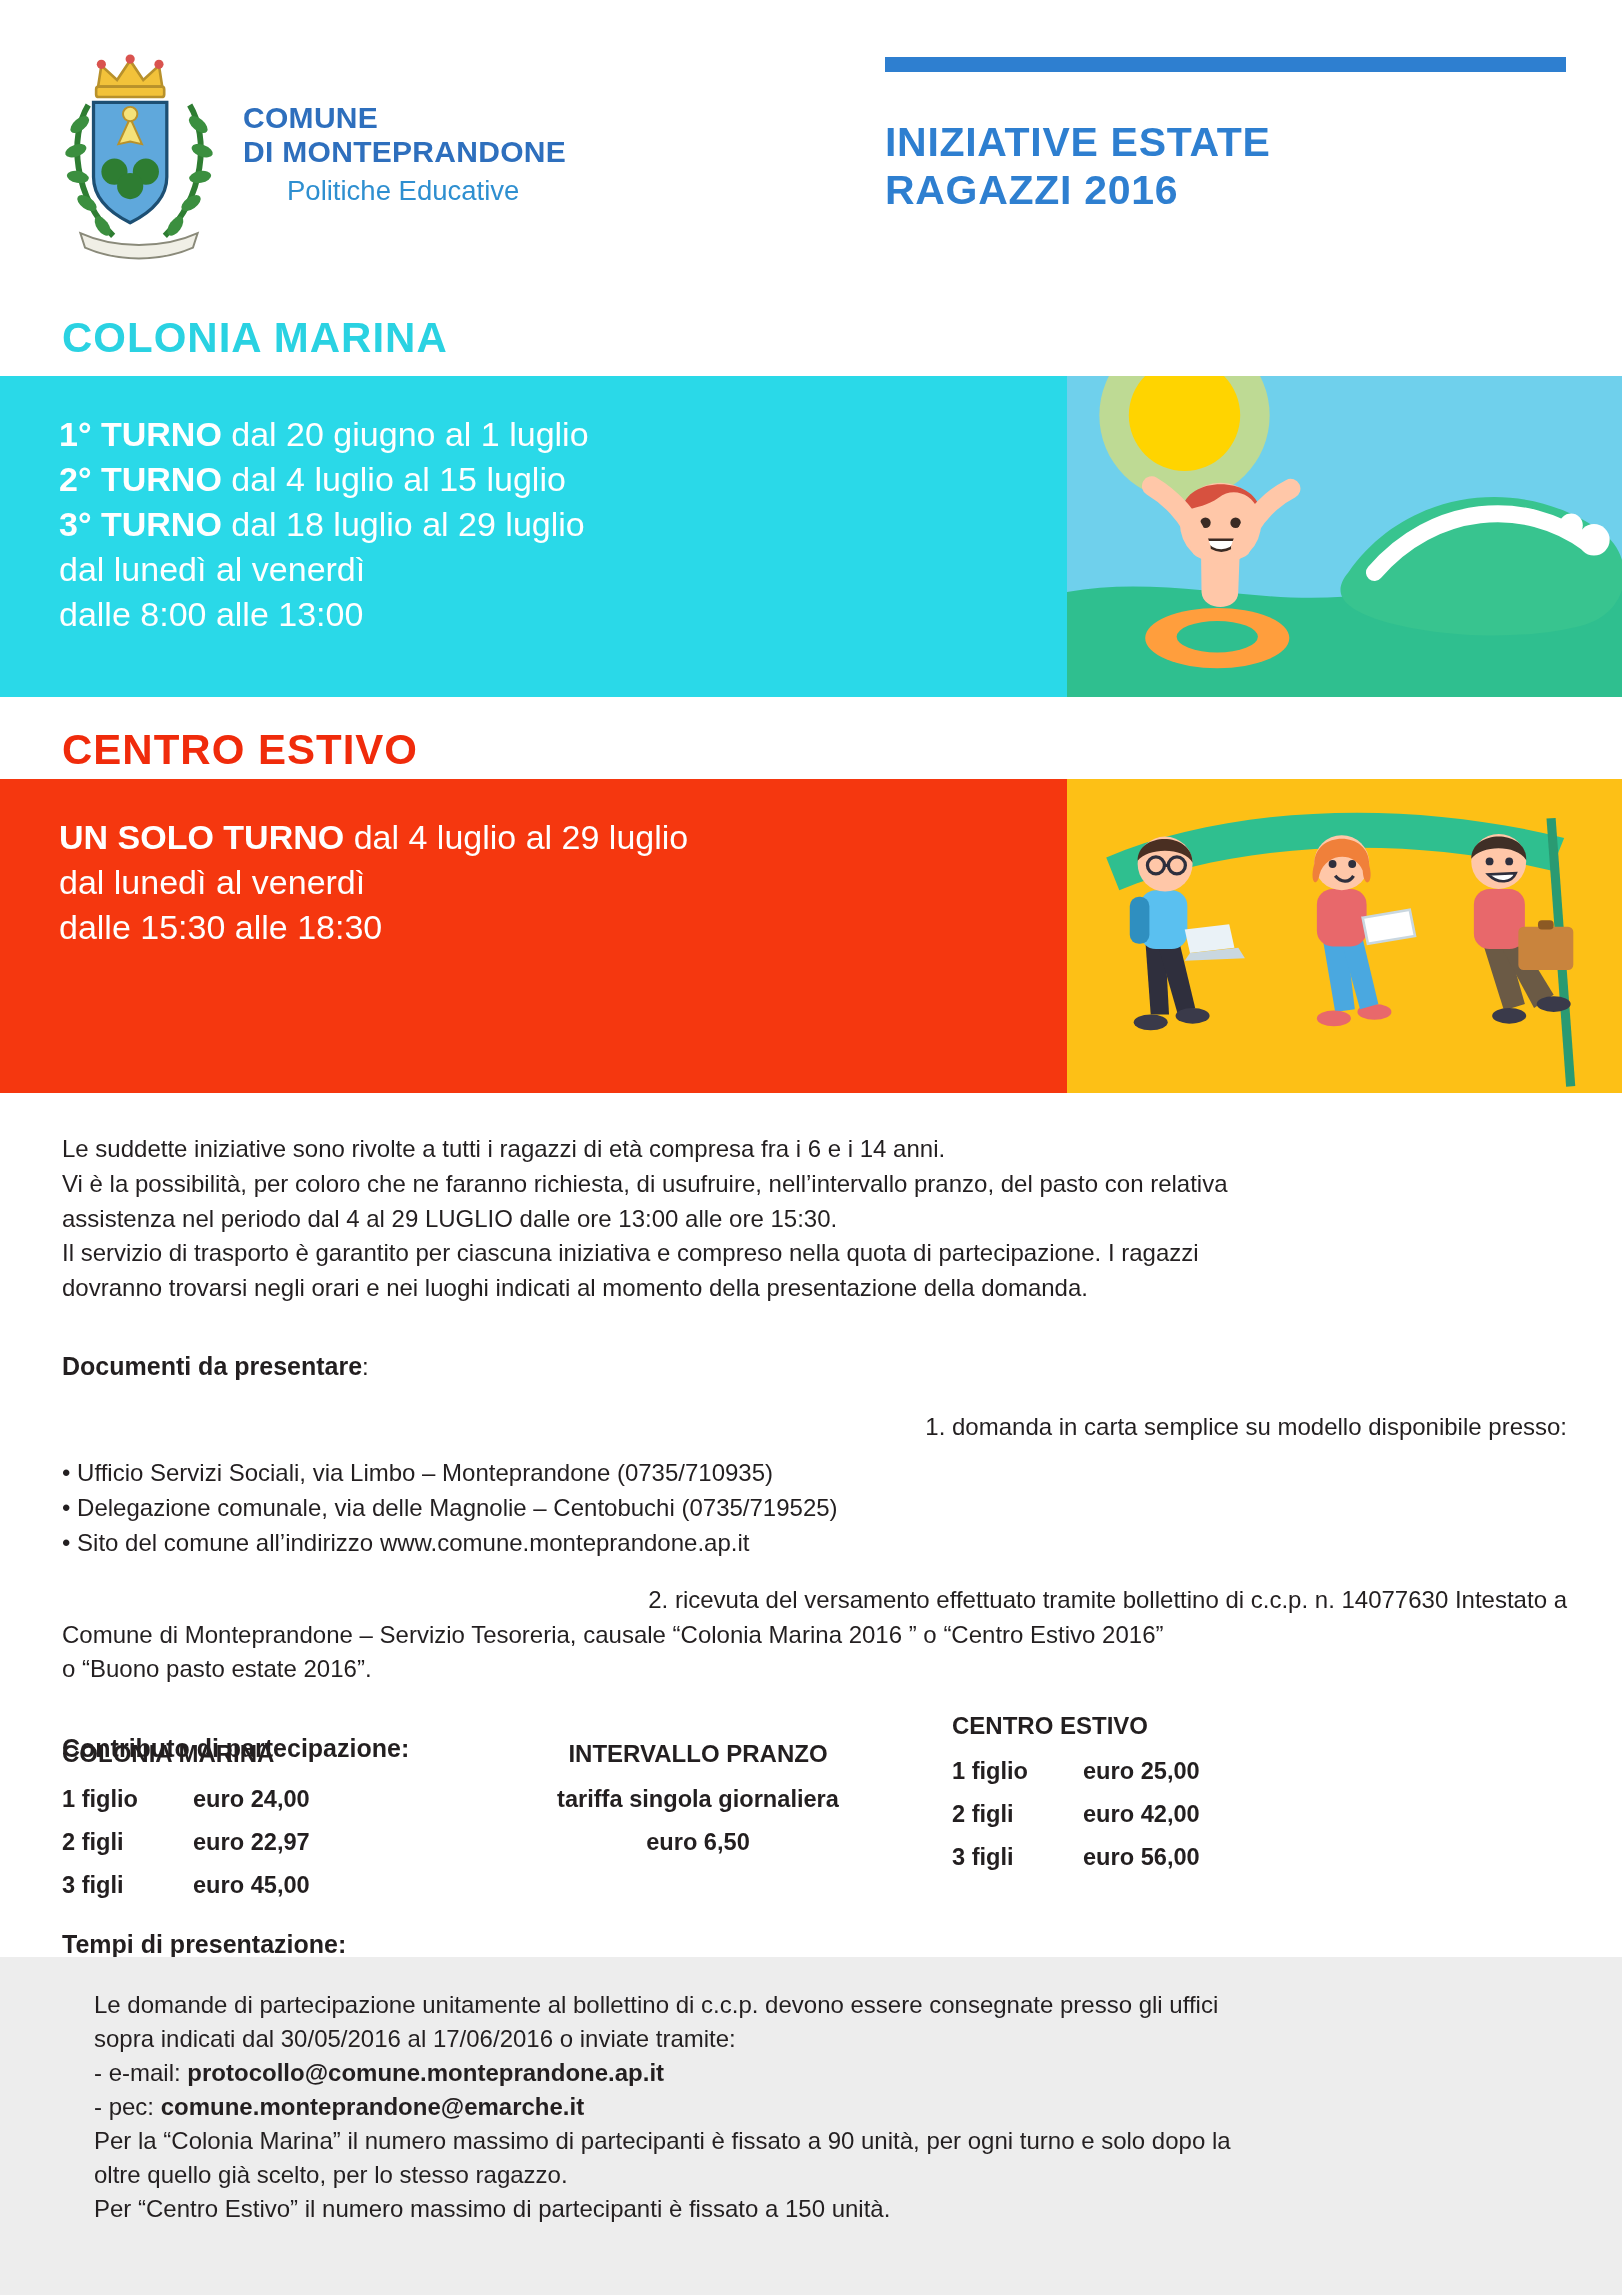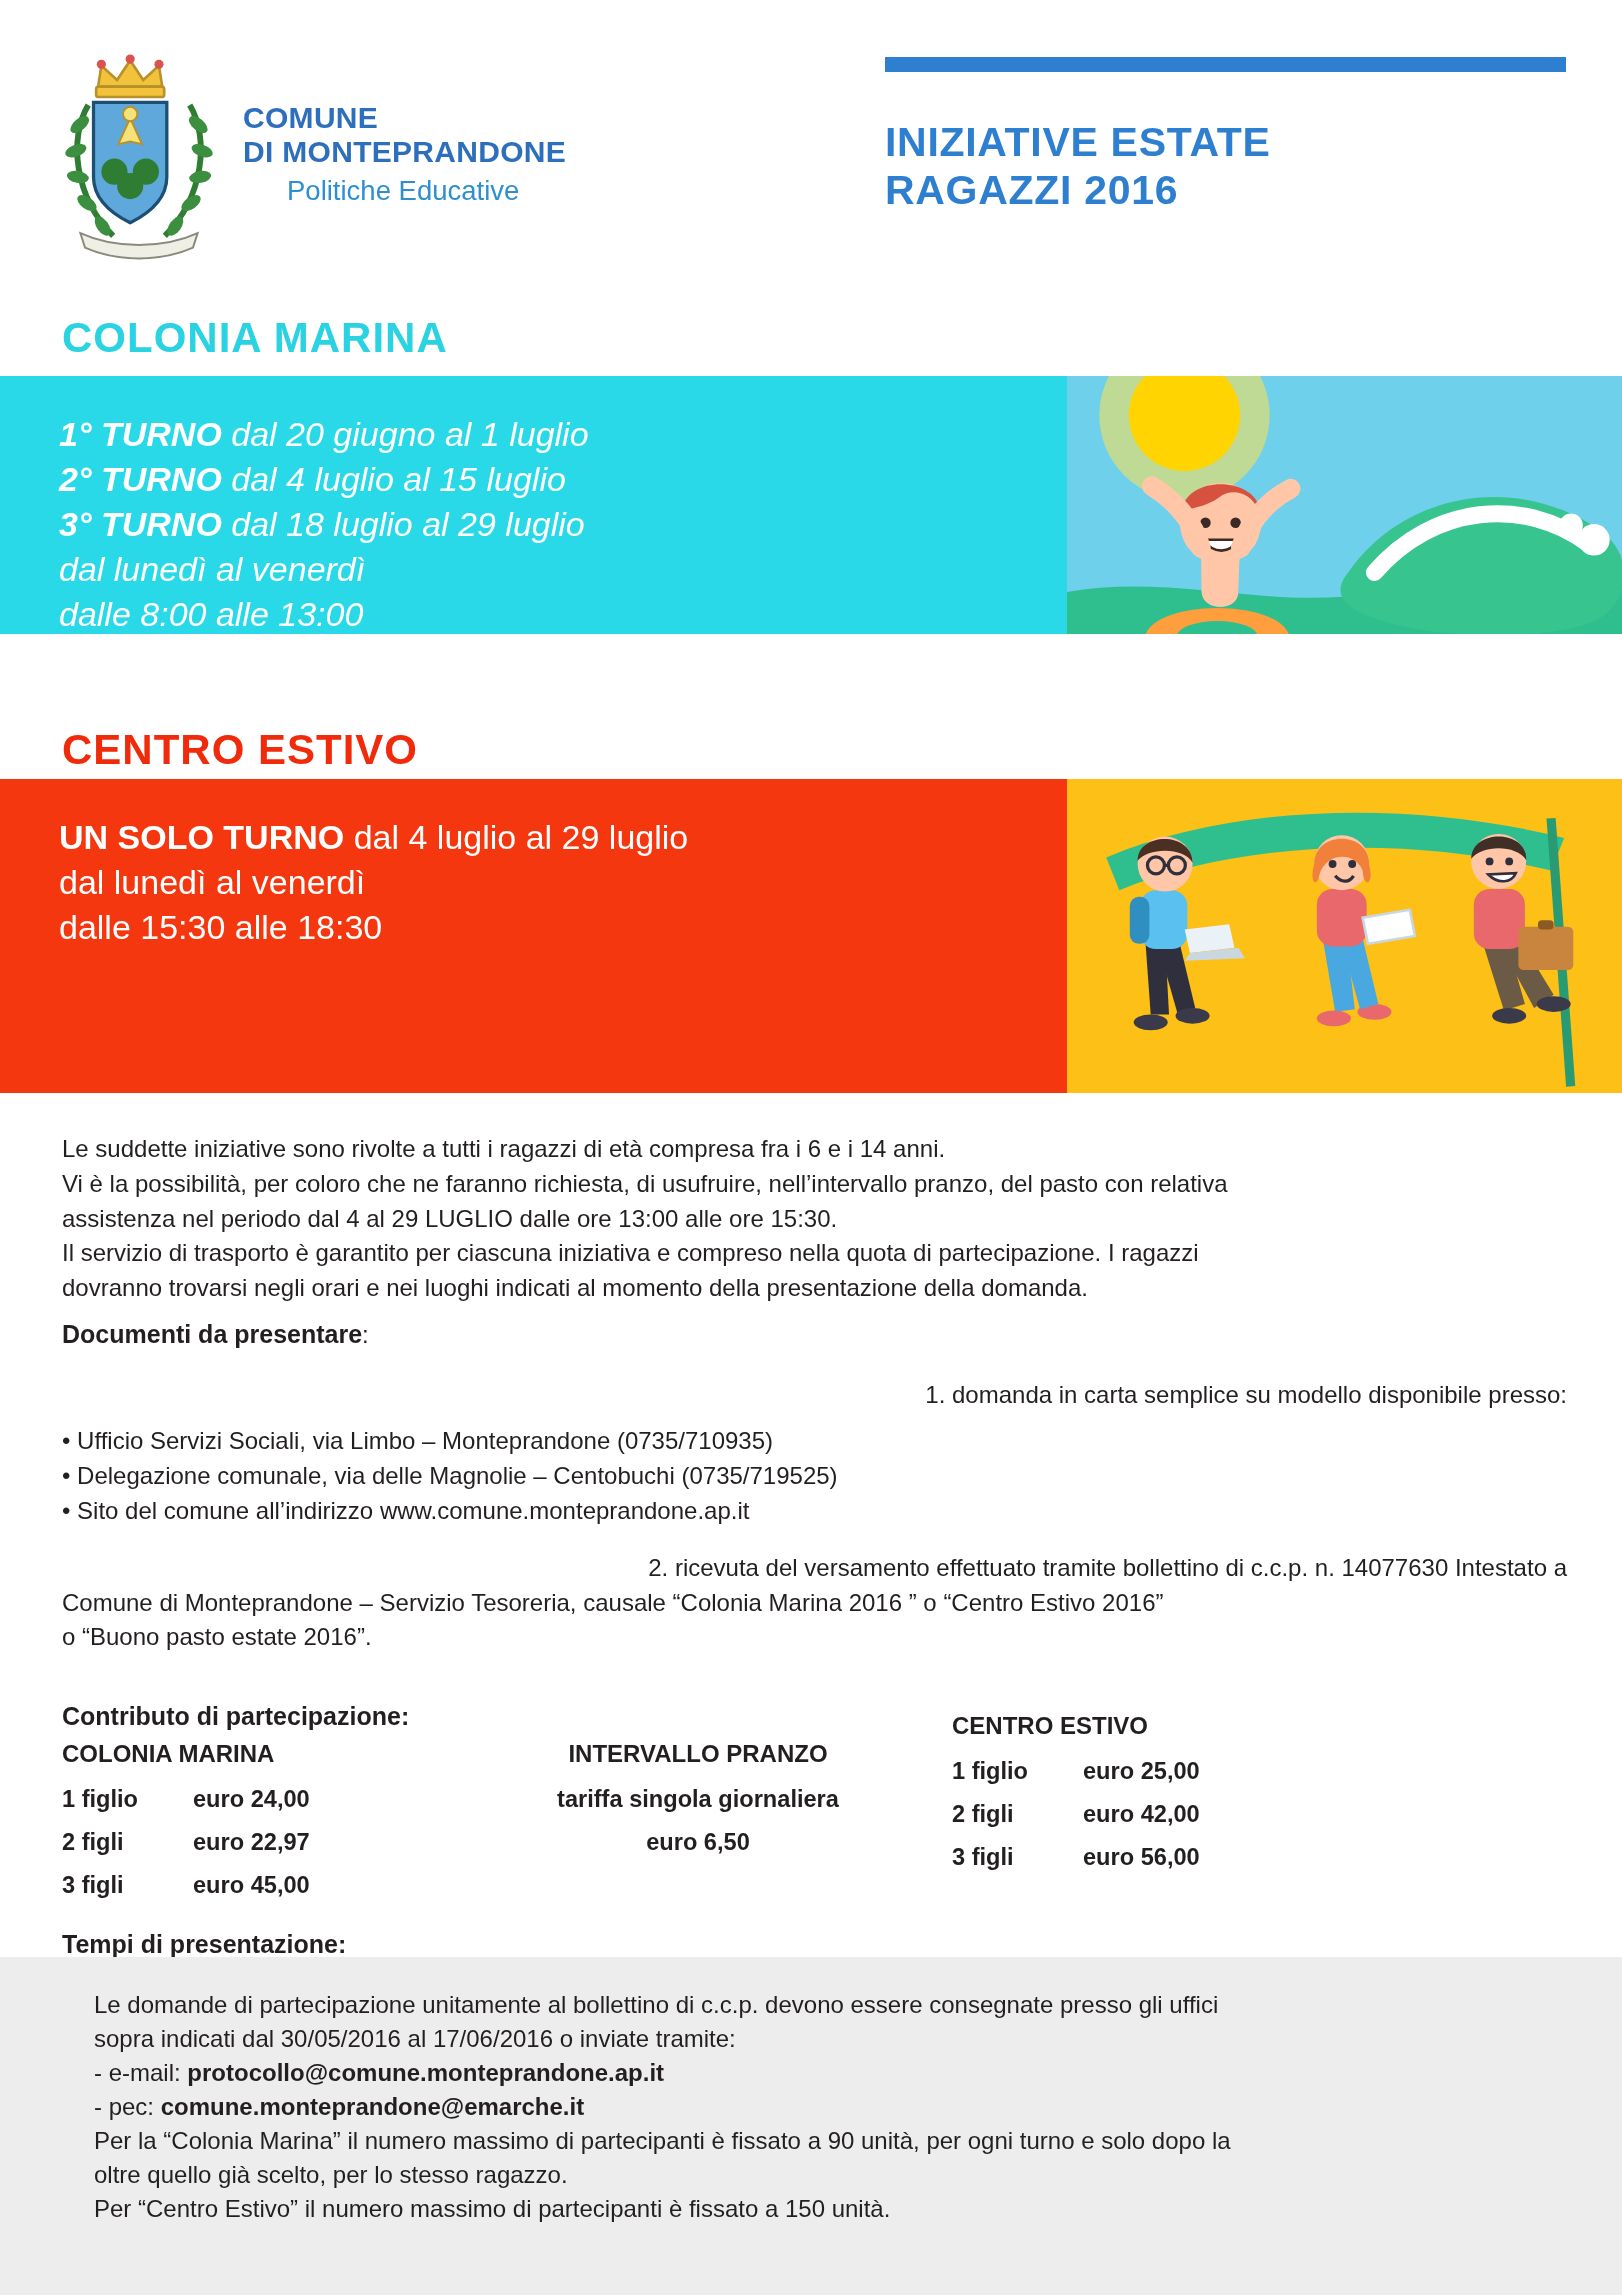--- a/index.html
+++ b/index.html
@@ -52,21 +52,21 @@
     font-size: 42px; font-weight: bold; letter-spacing: 1px;
   }
   #h-colonia { top: 314px; color: #2ad2e2; }
   #h-centro  { top: 726px; color: #f02b0b; }
 
   
   .banner {
     position: absolute; left: 0; width: 1623px;
     display: flex;
   }
-  #banner-colonia { top: 376px; height: 258px; font-style: italic; }
+  #banner-colonia { top: 376px; height: 321px; }
   #banner-centro  { top: 779px; height: 314px; }
 
   .banner .text-pane {
     flex: 0 0 1067px; padding: 36px 0 0 59px; color: #ffffff;
   }
   #banner-colonia .text-pane { background: #2ad9e8; }
   #banner-centro  .text-pane { background: #f5370f; }
   .banner .art-pane { flex: 1 1 auto; position: relative; overflow: hidden; }
   #banner-colonia .art-pane { background: #6fd0ec; }
   #banner-centro  .art-pane { background: #fdc016; }
@@ -76,21 +76,21 @@
   }
   .line b { font-weight: bold; }
 
   
   .body-wrap {
     position: absolute; left: 62px; top: 1132px; width: 1505px;
   }
   .p { font-size: 24px; line-height: 1.45; margin: 0 0 0 0; }
   .p.space { margin-top: 22px; text-align: right; }
   .bold { font-weight: bold; }
-  .sub { font-size: 25px; font-weight: bold; margin-top: 12px; }
+  .sub { font-size: 25px; font-weight: bold; margin-top: 44px; }
 
   
   .fees {
     position: absolute; left: 62px; top: 1714px; width: 1505px; height: 196px;
   }
   .fee-col { position: absolute; font-size: 23.6px; font-weight: bold; line-height: 1.0; }
   .fee-col .hd { font-size: 24px; font-weight: bold; margin-bottom: 22px; }
   .fee-row { display: flex; margin-bottom: 19.6px; }
   .fee-row .lbl { width: 131px; }
   .fee-row .val { }

